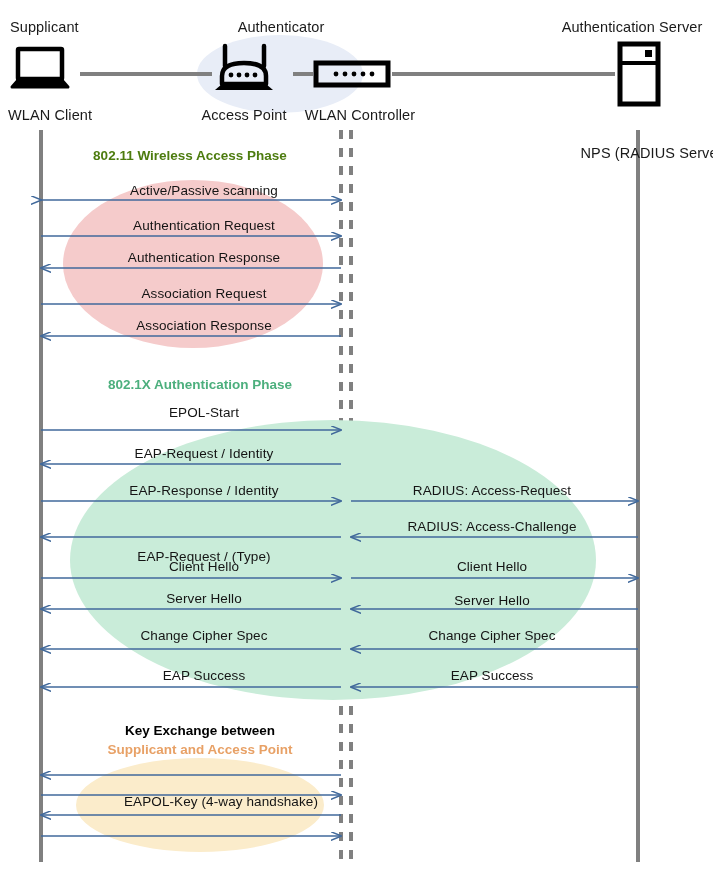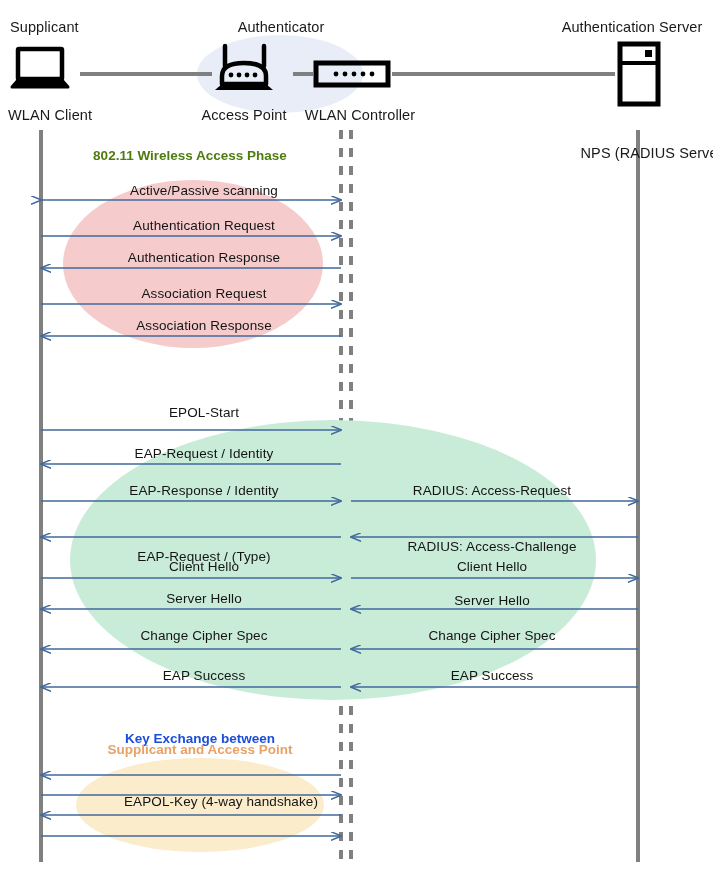--- a/index.html
+++ b/index.html
@@ -132,40 +132,41 @@
   <div class="actor-title" style="left:10px;top:19px;">Supplicant</div>
   <div class="actor-title ctr" style="left:281px;top:19px;">Authenticator</div>
   <div class="actor-title ctr" style="left:632px;top:19px;">Authentication Server</div>
 
   <div class="actor-sub" style="left:8px;top:107px;">WLAN Client</div>
   <div class="actor-sub ctr" style="left:244px;top:107px;">Access Point</div>
   <div class="actor-sub ctr" style="left:360px;top:107px;">WLAN Controller</div>
   <div class="actor-sub ctr" style="left:654px;top:107px;margin-top:38px;">NPS (RADIUS Server)</div>
 
   <div class="phase-title ctr" style="left:190px;top:146px;color:#4d7c0f;text-align:center;">802.11 Wireless Access Phase</div>
-  <div class="phase-title ctr" style="left:200px;top:721px;color:#1d4ed8;margin-top:8px;">Key Exchange between</div>
+  <div class="phase-title ctr" style="left:200px;top:375px;color:#4caf7d;">802.1X Authentication Phase</div>
+  <div class="phase-title ctr" style="left:200px;top:721px;color:#000000;">Key Exchange between</div>
   <div class="phase-title ctr" style="left:200px;top:740px;color:#e8a166;text-align:right;">Supplicant and Access Point</div>
 
   <div class="msg-label ctr" style="left:204px;top:183px;">Active/Passive scanning</div>
   <div class="msg-label ctr" style="left:204px;top:218px;">Authentication Request</div>
   <div class="msg-label ctr" style="left:204px;top:250px;">Authentication Response</div>
   <div class="msg-label ctr" style="left:204px;top:286px;">Association Request</div>
   <div class="msg-label ctr" style="left:204px;top:318px;">Association Response</div>
 
   <div class="msg-label ctr" style="left:204px;top:405px;">EPOL-Start</div>
   <div class="msg-label ctr" style="left:204px;top:446px;">EAP-Request / Identity</div>
   <div class="msg-label ctr" style="left:204px;top:483px;">EAP-Response / Identity</div>
   <div class="msg-label ctr" style="left:204px;top:549px;">EAP-Request / (Type)</div>
   <div class="msg-label ctr" style="left:204px;top:559px;">Client Hello</div>
   <div class="msg-label ctr" style="left:204px;top:591px;">Server Hello</div>
   <div class="msg-label ctr" style="left:204px;top:628px;">Change Cipher Spec</div>
   <div class="msg-label ctr" style="left:204px;top:668px;">EAP Success</div>
 
   <div class="msg-label ctr" style="left:492px;top:483px;">RADIUS: Access-Request</div>
-  <div class="msg-label ctr" style="left:492px;top:519px;margin-top:20px;">RADIUS: Access-Challenge</div>
+  <div class="msg-label ctr" style="left:492px;top:519px;">RADIUS: Access-Challenge</div>
   <div class="msg-label ctr" style="left:492px;top:559px;">Client Hello</div>
   <div class="msg-label ctr" style="left:492px;top:593px;">Server Hello</div>
   <div class="msg-label ctr" style="left:492px;top:628px;">Change Cipher Spec</div>
   <div class="msg-label ctr" style="left:492px;top:668px;">EAP Success</div>
 
   <div class="msg-label ctr" style="left:221px;top:794px;">EAPOL-Key (4-way handshake)</div>
 
 </div>
 
 </body></html>

